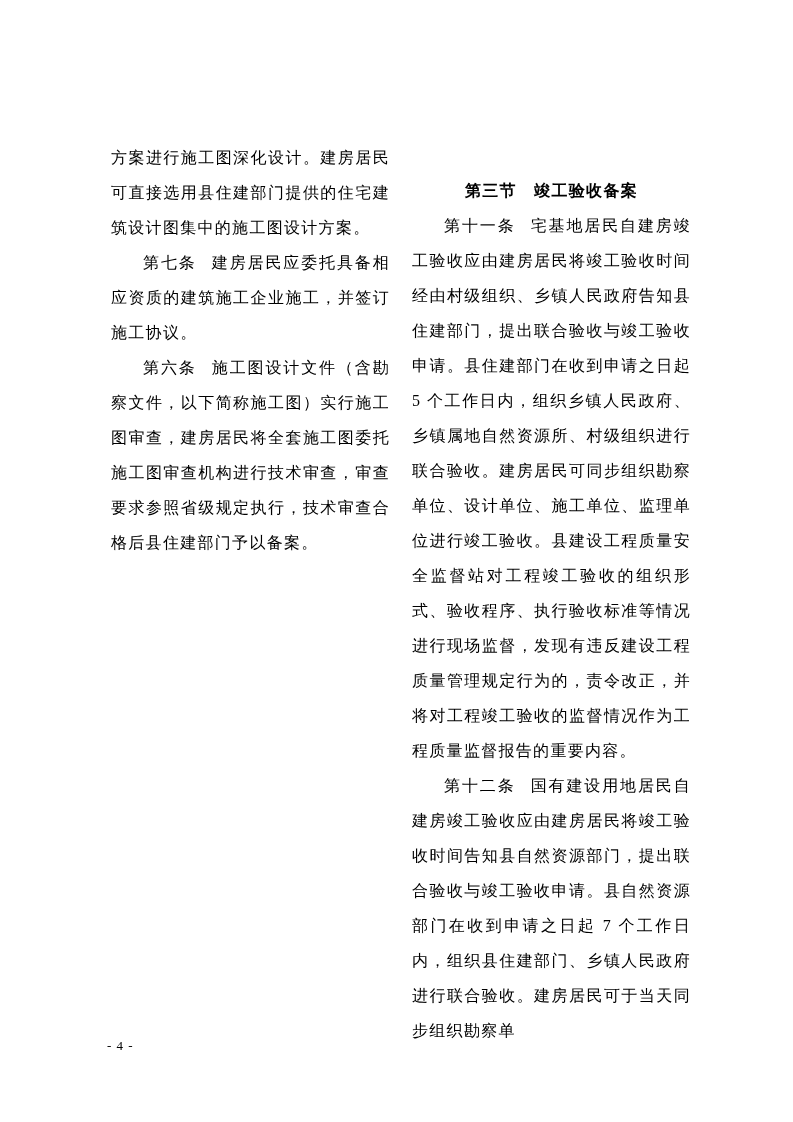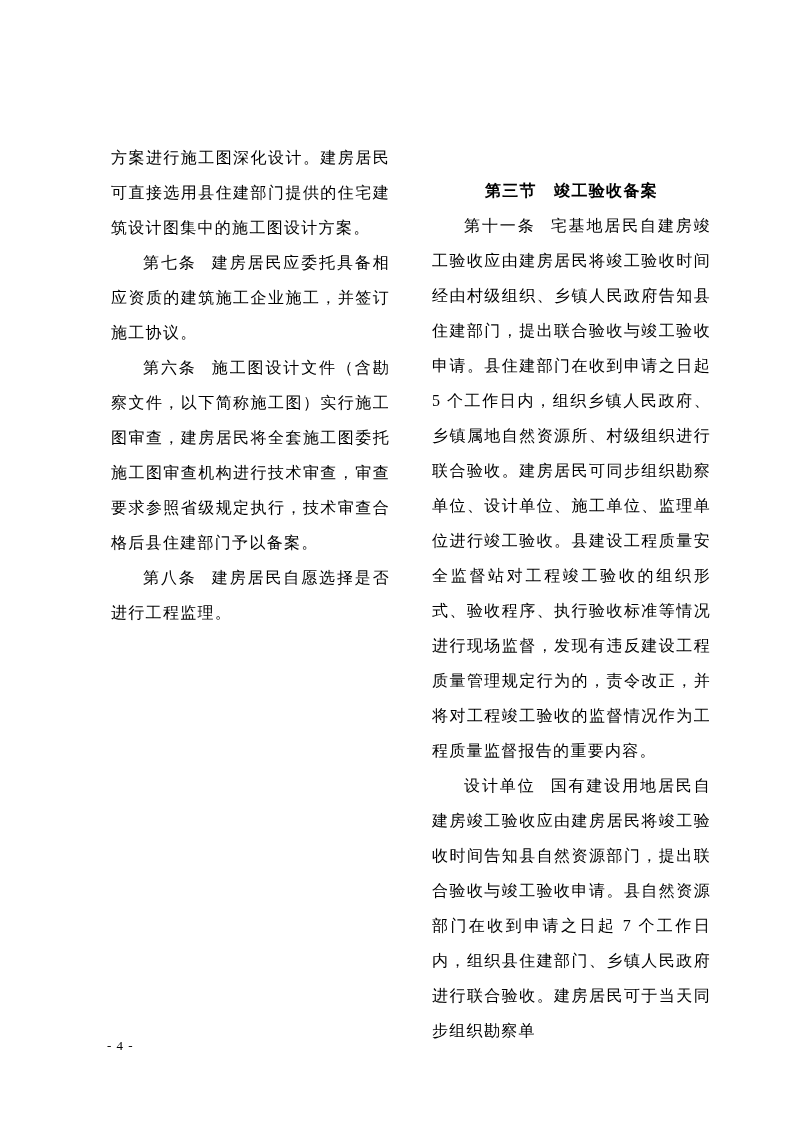--- a/index.html
+++ b/index.html
@@ -20,21 +20,21 @@
     position: absolute;
     width: 279px;
     font-size: 16px;
     line-height: 35px;
     letter-spacing: 1.3px;
     text-align: justify;
     text-justify: inter-character;
     word-break: normal;
   }
   .col-left  { left: 111px; top: 140px; }
-  .col-right { left: 432px; top: 173px; }
+  .col-right { left: 412px; top: 173px; }
   .col p {
     margin: 0;
     padding: 0;
     text-indent: 2em;
   }
   .col p.no-indent { text-indent: 0; }
   .art-num {
     font-weight: normal;
     margin-right: 0.95em;
   }
@@ -60,30 +60,27 @@
   <div class="col col-left">
     <p class="no-indent">
       <span>方案进行施工图深化设计。建房居民可直接选用县住建部门提供的住宅建筑设计图集中的施工图设计方案。</span>
     </p>
     <p>
       <span class="art-num">第七条</span><span>建房居民应委托具备相应资质的建筑施工企业施工，并签订施工协议。</span>
     </p>
     <p>
       <span class="art-num">第六条</span><span>施工图设计文件（含勘察文件，以下简称施工图）实行施工图审查，建房居民将全套施工图委托施工图审查机构进行技术审查，审查要求参照省级规定执行，技术审查合格后县住建部门予以备案。</span>
     </p>
-    <p>
-      <span class="art-num">第八条</span><span>建房居民自愿选择是否进行工程监理。</span>
-    </p>
   </div>
 
   <div class="col col-right">
     <p class="section-heading">第三节　竣工验收备案</p>
     <p>
       <span class="art-num">第十一条</span><span>宅基地居民自建房竣工验收应由建房居民将竣工验收时间经由村级组织、乡镇人民政府告知县住建部门，提出联合验收与竣工验收申请。县住建部门在收到申请之日起 5 个工作日内，组织乡镇人民政府、乡镇属地自然资源所、村级组织进行联合验收。建房居民可同步组织勘察单位、设计单位、施工单位、监理单位进行竣工验收。县建设工程质量安全监督站对工程竣工验收的组织形式、验收程序、执行验收标准等情况进行现场监督，发现有违反建设工程质量管理规定行为的，责令改正，并将对工程竣工验收的监督情况作为工程质量监督报告的重要内容。</span>
     </p>
     <p>
-      <span class="art-num">设计单位</span><span>国有建设用地居民自建房竣工验收应由建房居民将竣工验收时间告知县自然资源部门，提出联合验收与竣工验收申请。县自然资源部门在收到申请之日起 7 个工作日内，组织县住建部门、乡镇人民政府进行联合验收。建房居民可于当天同步组织勘察单</span>
+      <span class="art-num">第十二条</span><span>国有建设用地居民自建房竣工验收应由建房居民将竣工验收时间告知县自然资源部门，提出联合验收与竣工验收申请。县自然资源部门在收到申请之日起 7 个工作日内，组织县住建部门、乡镇人民政府进行联合验收。建房居民可于当天同步组织勘察单</span>
     </p>
   </div>
 
   <div class="page-number">- 4 -</div>
 
 </div>
 
 </body></html>

